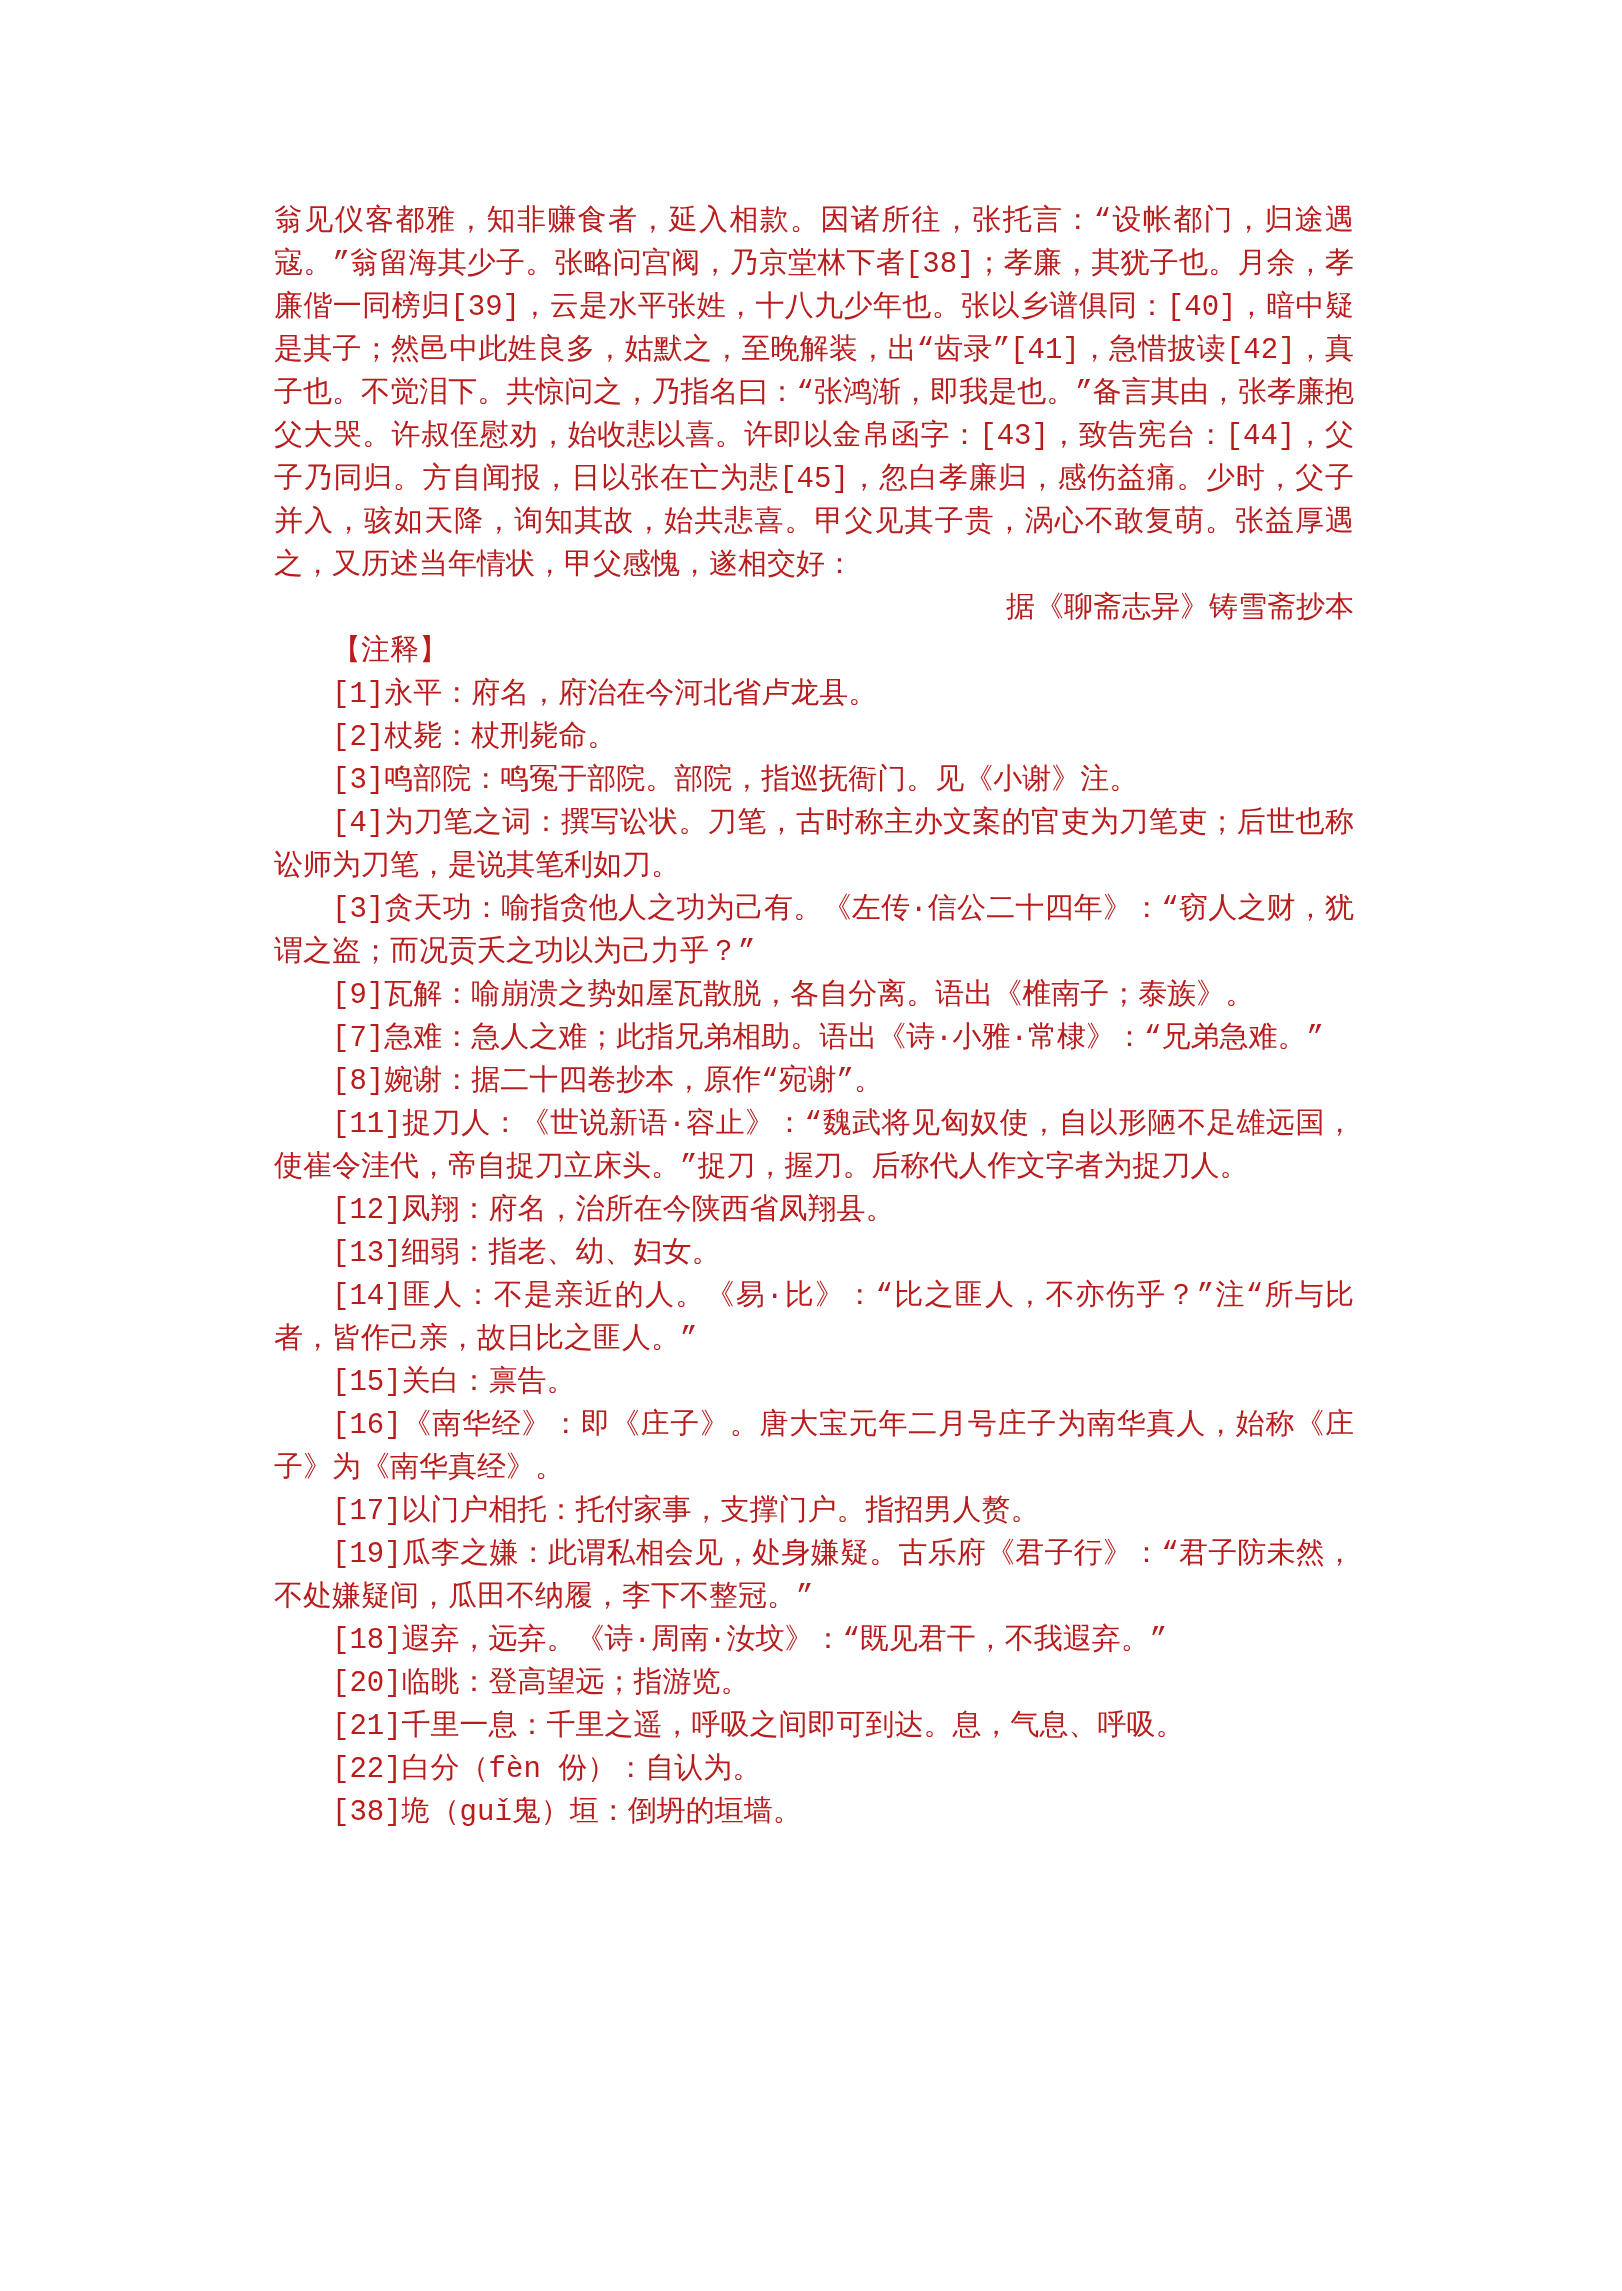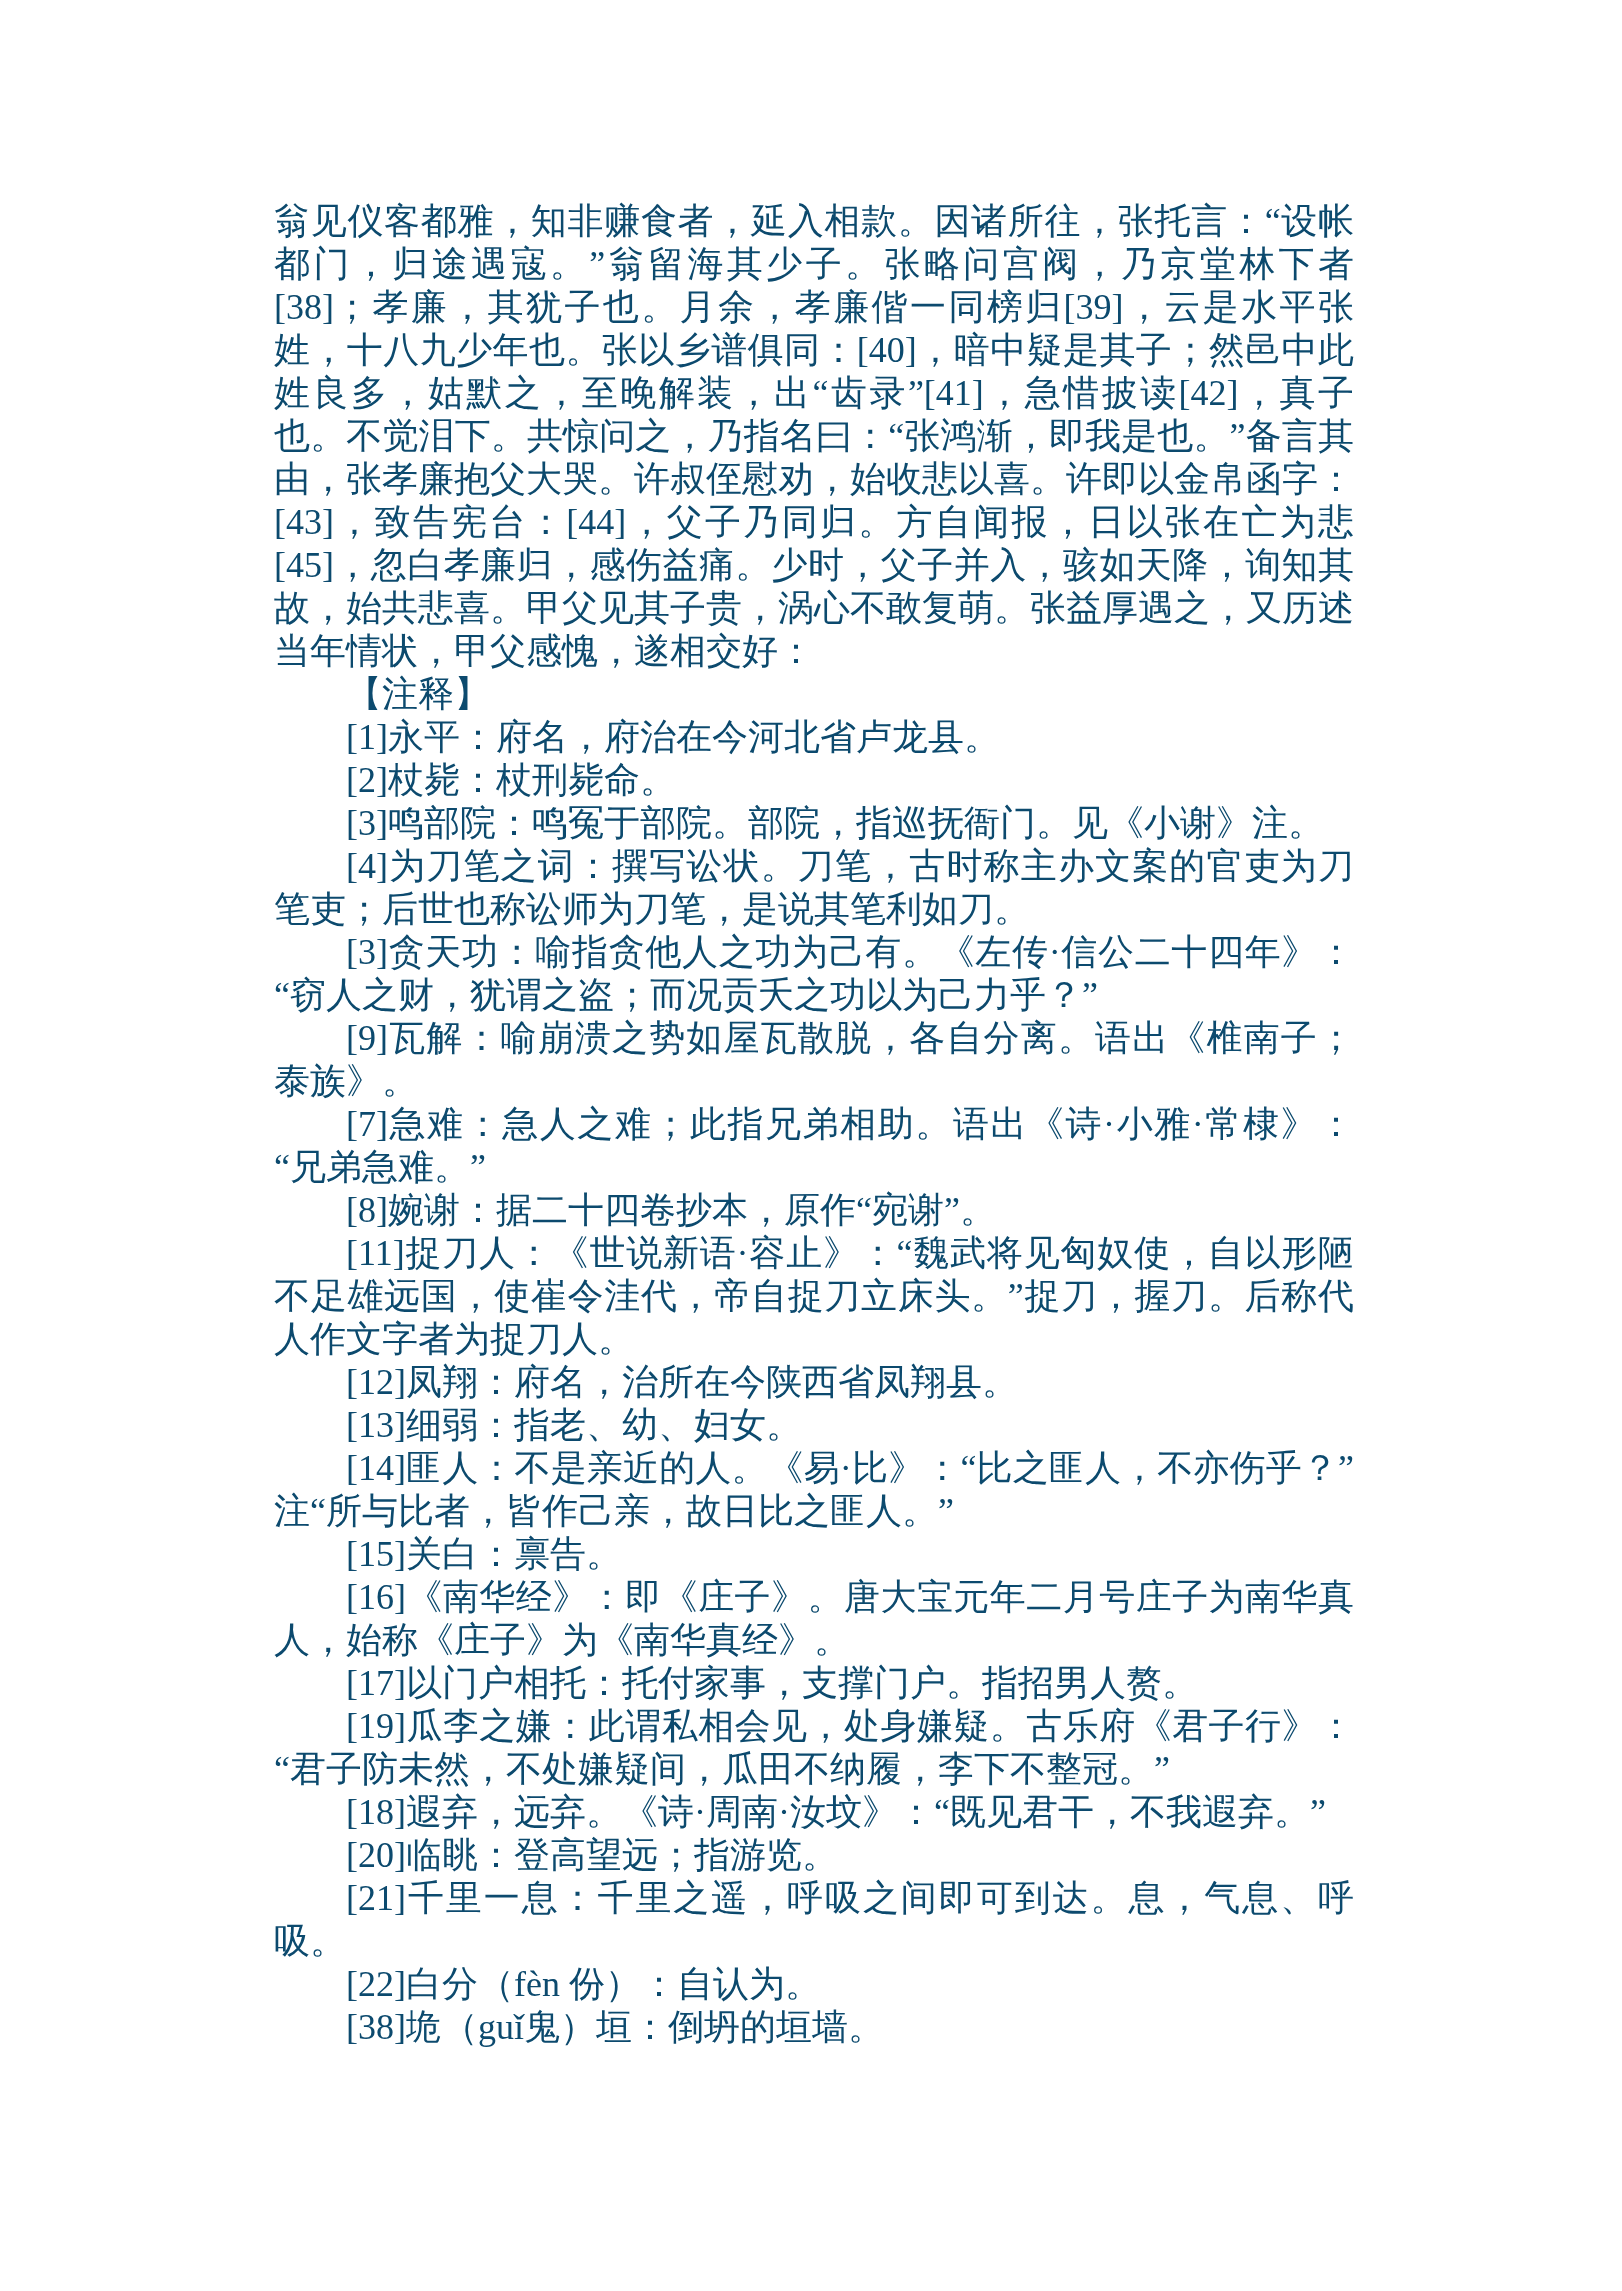--- a/index.html
+++ b/index.html
@@ -12,23 +12,23 @@
     width: 1622px;
     height: 2292px;
     background: #ffffff;
     overflow: hidden;
   }
   .content {
     position: absolute;
     left: 274px;
     top: 200px;
     width: 1080px;
-    color: #0c4a6e;
-    font-family: Liberation Serif, serif;
-    font-size: 36px;
+    color: #b91c1c;
+    font-family: Liberation Mono, monospace;
+    font-size: 29px;
     line-height: 43px;
   }
   .content p {
     margin: 0;
     padding: 0;
   }
   .main-para {
     text-align: justify;
   }
   .attribution {
@@ -42,20 +42,21 @@
     text-indent: 2em;
     text-align: justify;
   }
 </style>
 </head>
 <body>
 
 <div class="page">
   <div class="content">
     <p class="main-para">翁见仪客都雅，知非赚食者，延入相款。因诸所往，张托言：“设帐都门，归途遇寇。”翁留海其少子。张略问宫阀，乃京堂林下者[38]；孝廉，其犹子也。月余，孝廉偕一同榜归[39]，云是水平张姓，十八九少年也。张以乡谱俱同：[40]，暗中疑是其子；然邑中此姓良多，姑默之，至晚解装，出“齿录”[41]，急惜披读[42]，真子也。不觉泪下。共惊问之，乃指名曰：“张鸿渐，即我是也。”备言其由，张孝廉抱父大哭。许叔侄慰劝，始收悲以喜。许即以金帛函字：[43]，致告宪台：[44]，父子乃同归。方自闻报，日以张在亡为悲[45]，忽白孝廉归，感伤益痛。少时，父子并入，骇如天降，询知其故，始共悲喜。甲父见其子贵，涡心不敢复萌。张益厚遇之，又历述当年情状，甲父感愧，遂相交好：</p>
+    <p class="attribution">据《聊斋志异》铸雪斋抄本</p>
     <p class="notes-header">【注释】</p>
     <p class="note">[1]永平：府名，府治在今河北省卢龙县。</p>
     <p class="note">[2]杖毙：杖刑毙命。</p>
     <p class="note">[3]鸣部院：鸣冤于部院。部院，指巡抚衙门。见《小谢》注。</p>
     <p class="note">[4]为刀笔之词：撰写讼状。刀笔，古时称主办文案的官吏为刀笔吏；后世也称讼师为刀笔，是说其笔利如刀。</p>
     <p class="note">[3]贪天功：喻指贪他人之功为己有。《左传·信公二十四年》：“窃人之财，犹谓之盗；而况贡夭之功以为己力乎？”</p>
     <p class="note">[9]瓦解：喻崩溃之势如屋瓦散脱，各自分离。语出《椎南子；泰族》。</p>
     <p class="note">[7]急难：急人之难；此指兄弟相助。语出《诗·小雅·常棣》：“兄弟急难。”</p>
     <p class="note">[8]婉谢：据二十四卷抄本，原作“宛谢”。</p>
     <p class="note">[11]捉刀人：《世说新语·容止》：“魏武将见匈奴使，自以形陋不足雄远国，使崔令洼代，帝自捉刀立床头。”捉刀，握刀。后称代人作文字者为捉刀人。</p>

